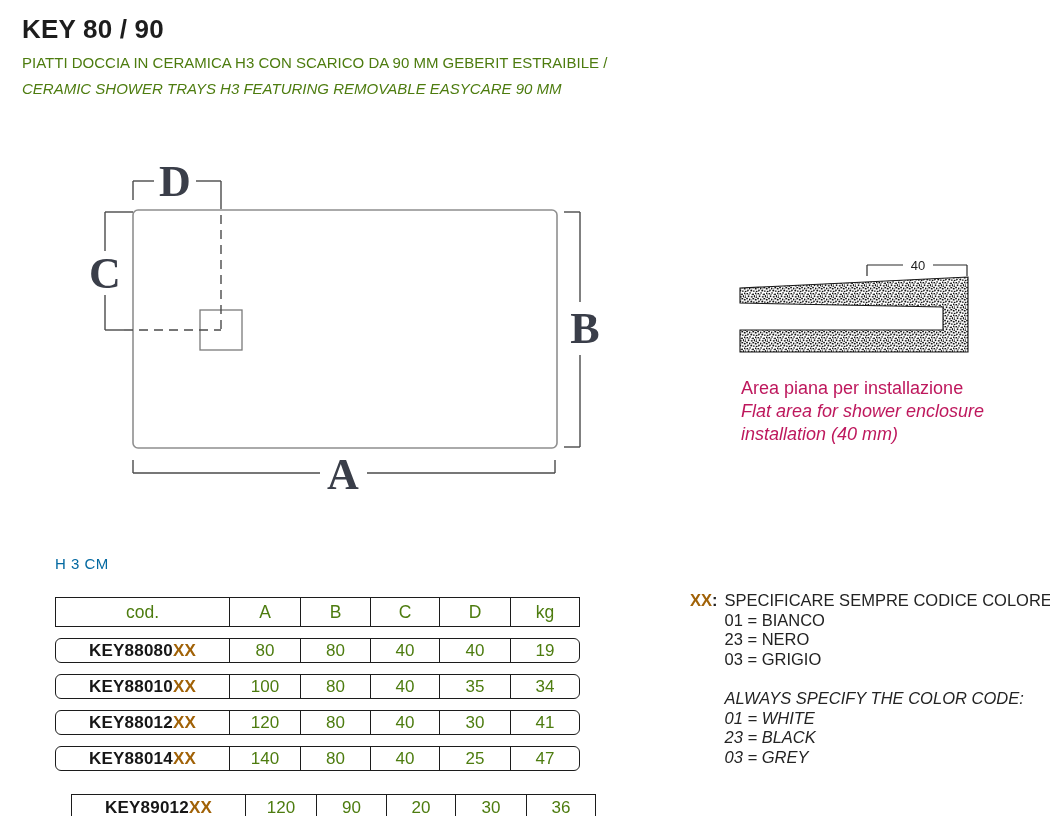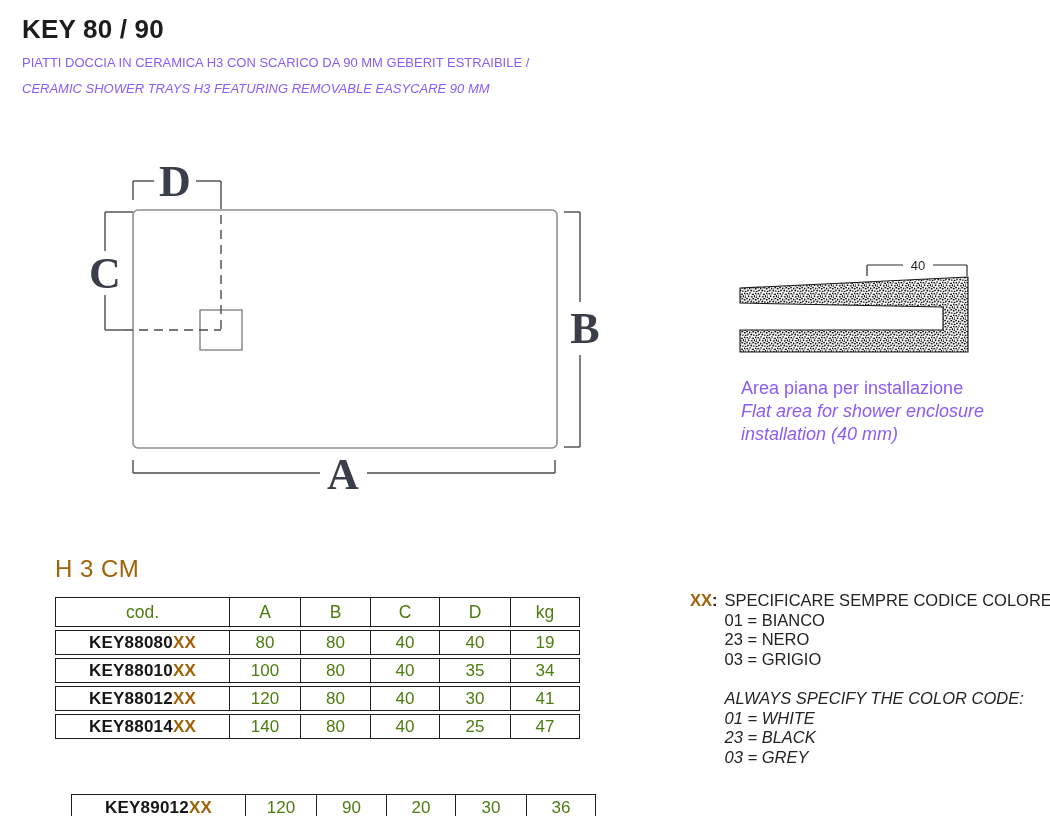--- a/index.html
+++ b/index.html
@@ -2,42 +2,42 @@
 <html><head>
 <meta charset="utf-8">
 <style>
   html,body{margin:0;padding:0;background:#ffffff;}
   body{font-family:"Liberation Sans","DejaVu Sans",sans-serif;color:#232323;}
   .page{position:relative;width:1050px;height:816px;background:#fff;overflow:hidden;}
 
   
   .hdr{position:absolute;left:22px;top:14px;width:760px;}
   .hdr h1{margin:0;font-size:26px;font-weight:bold;color:#1d1d1d;letter-spacing:.2px;}
-  .hdr .sub{font-size:13px;line-height:23px;color:#8b5cf6;margin-top:3px;}
+  .hdr .sub{font-size:15px;line-height:23px;color:#4d7c0f;margin-top:3px;}
   .hdr .sub.it0{margin-top:6px;}
   .hdr .sub.en{font-style:italic;}
 
   
   .tray-svg{position:absolute;left:80px;top:152px;}
   .sect-svg{position:absolute;left:735px;top:248px;}
   .dimletter{font-family:"Liberation Serif","DejaVu Serif",serif;font-weight:bold;font-size:44px;fill:#3a3e49;}
   .dimnum{font-family:"Liberation Sans",sans-serif;font-size:13px;fill:#1f1f1f;}
 
   
-  .sect-caption{position:absolute;left:741px;top:377px;font-size:18px;line-height:23px;color:#8b5cf6;}
+  .sect-caption{position:absolute;left:741px;top:377px;font-size:18px;line-height:23px;color:#be185d;}
   .sect-caption .en{font-style:italic;}
 
   
-  .size-heading{position:absolute;left:55px;top:555px;font-size:24px;color:#a16207;letter-spacing:.5px;}
+  .size-heading{position:absolute;left:55px;top:555px;font-size:15px;color:#0369a1;letter-spacing:.5px;}
 
   
   .spec-table{position:absolute;left:55px;width:525px;}
   .t1{top:597px;} .t2{top:794px;padding-left:16px;}
   .t-row{display:flex;border:1.5px solid #1c1c1c;box-sizing:border-box;background:#fff;height:25px;}
-  .t-row + .t-row{margin-top:3px;}
+  .t-row + .t-row{margin-top:11px;border-radius:6px;}
   .t-row.t-head{height:30px;}
   .t2 .t-row{height:28px;}
   .cell{display:flex;align-items:center;justify-content:center;box-sizing:border-box;
         font-size:17px;color:#4d7c0f;white-space:nowrap;}
   .cell + .cell{border-left:1.5px solid #1c1c1c;}
   .c0{width:173px;} .c1{width:71px;} .c2{width:70px;} .c3{width:69px;} .c4{width:71px;} .c5{width:68px;flex:1;}
   .t-head .cell{font-size:17.5px;}
   .code{font-weight:bold;color:#161616;letter-spacing:.2px;}
   .orange{color:#a16207;}
 

